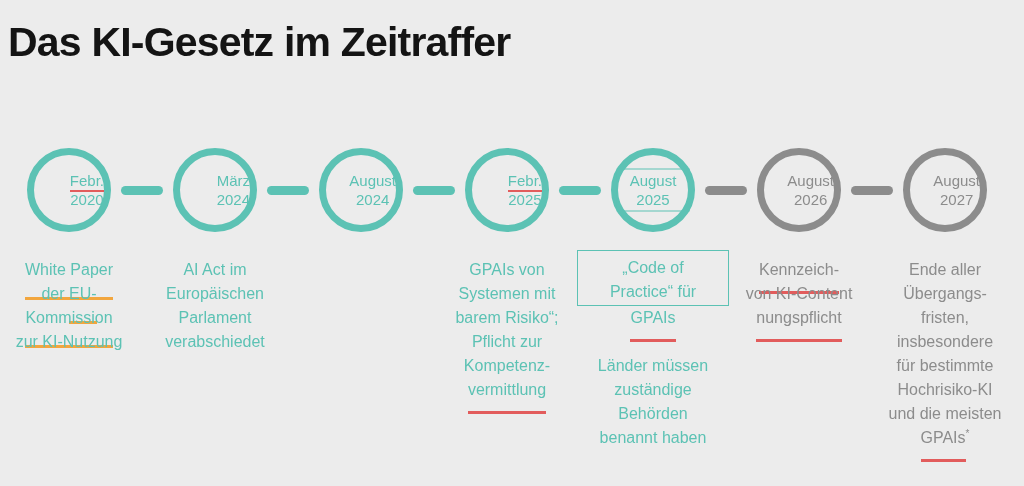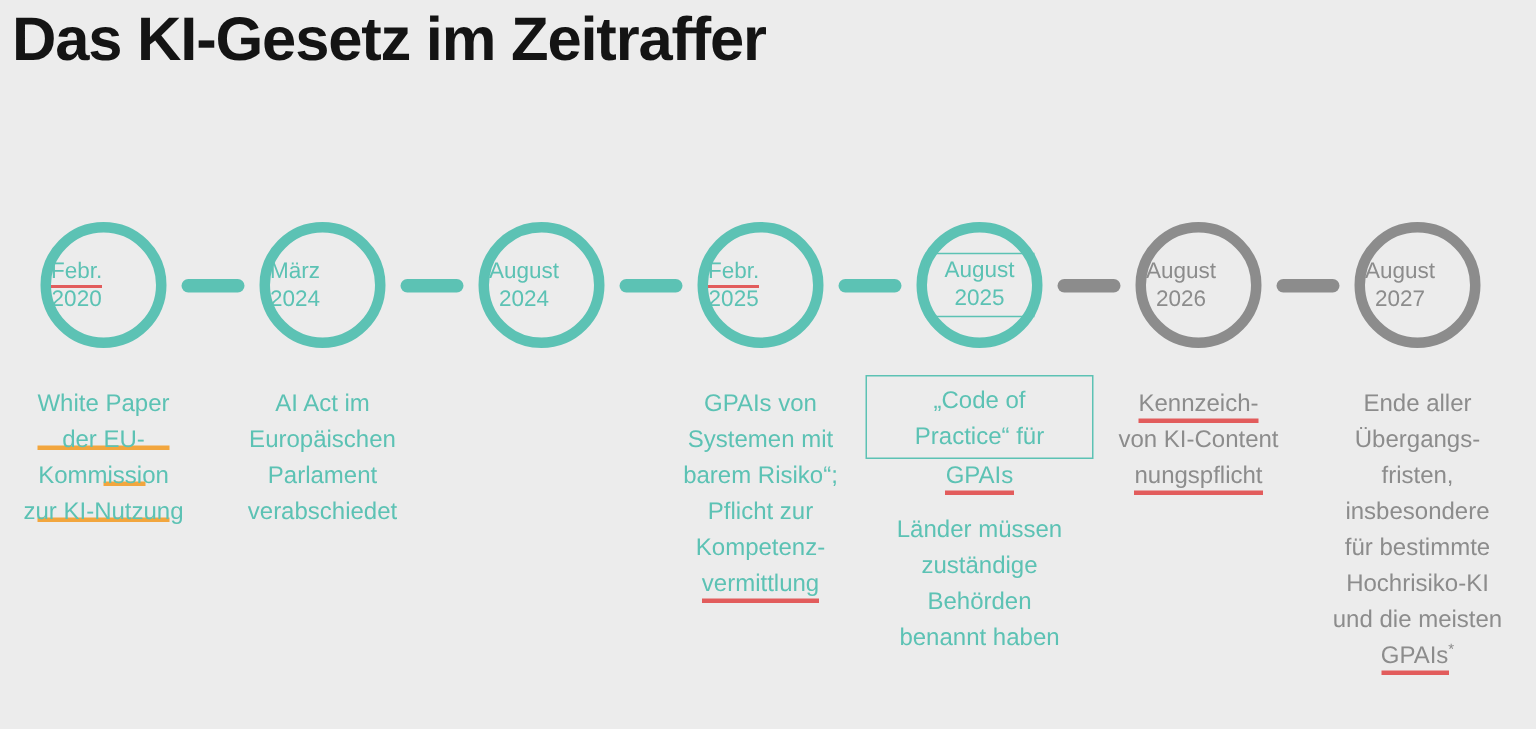--- a/index.html
+++ b/index.html
@@ -8,52 +8,52 @@
   }
   *{box-sizing:border-box;}
   html,body{margin:0;padding:0;}
   body{
     width:1024px;height:486px;background:var(--bg);
     font-family:"Liberation Sans","DejaVu Sans",sans-serif;
     overflow:hidden;
   }
   .canvas{position:relative;width:1024px;height:486px;background:var(--bg);overflow:hidden;}
   .page-title{
-    position:absolute;left:8px;top:2px;margin:0;
+    position:absolute;left:8px;top:18px;margin:0;
     font-size:41px;font-weight:700;color:var(--title);
     letter-spacing:-0.8px;line-height:48px;
   }
   .timeline{position:absolute;left:-4px;top:148px;width:1030px;display:flex;}
   .col{flex:0 0 146px;width:146px;display:flex;flex-direction:column;align-items:center;}
   .circle{
     width:70px;height:70px;border:7px solid var(--teal);border-radius:50%;
-    display:flex;align-items:center;justify-content:flex-start;
+    display:flex;align-items:center;justify-content:flex-end;
     position:relative;box-sizing:content-box;background:transparent;
   }
   .m-gray .circle{border-color:var(--gray);}
   .date{text-align:center;font-size:15px;font-weight:500;line-height:19px;color:var(--teal);}
   .m-gray .date{color:var(--gray);}
   .date-boxed{
     position:absolute;left:50%;top:50%;transform:translate(-50%,-50%);
     border:1.5px solid var(--teal);padding:1px 12px 2px;white-space:nowrap;
     background:transparent;
   }
   .date .u-red{border-bottom:2.5px solid var(--red);padding-bottom:1px;}
   .caption{
     margin-top:26px;width:146px;text-align:center;
     font-size:16px;font-weight:500;line-height:24px;color:var(--teal);
   }
   .m-gray .caption{color:var(--gray);}
   .cap-line{min-height:24px;}
-  .cap-gap{margin-top:12px;}
+  .cap-gap{margin-top:24px;}
   .cap-boxed{
     border:1.5px solid var(--teal);
     margin:-8px -3px 0;padding:5px 16px 1px;
   }
-  .caption .u-red{border-bottom:3px solid var(--red);padding-bottom:1px;}
+  .caption .u-red{border-bottom:3px solid var(--red);padding-bottom:13px;}
   .caption .u-orange{border-bottom:3px solid var(--orange);padding-bottom:19px;}
   sup{font-size:10px;line-height:0;}
   .dash{position:absolute;top:38px;width:42px;height:9px;border-radius:5px;}
   .dash-teal{background:var(--teal);}
   .dash-gray{background:var(--gray);}
 </style>
 </head>
 <body>
 
 <div class="canvas">

